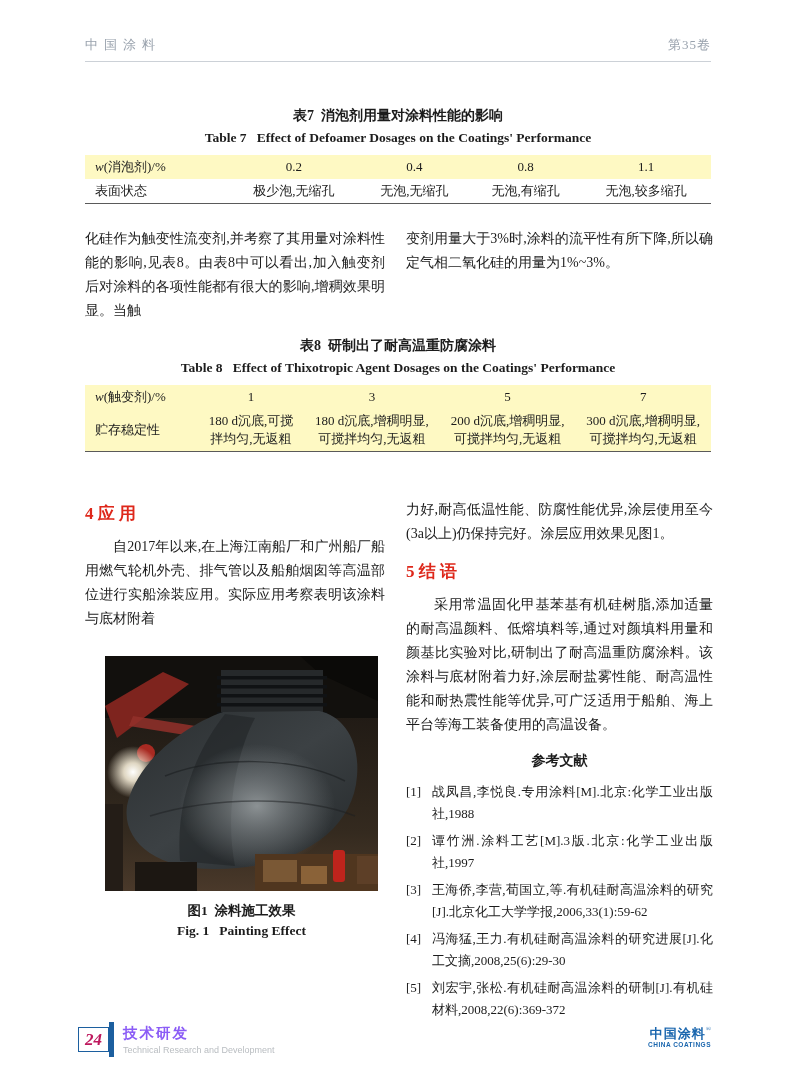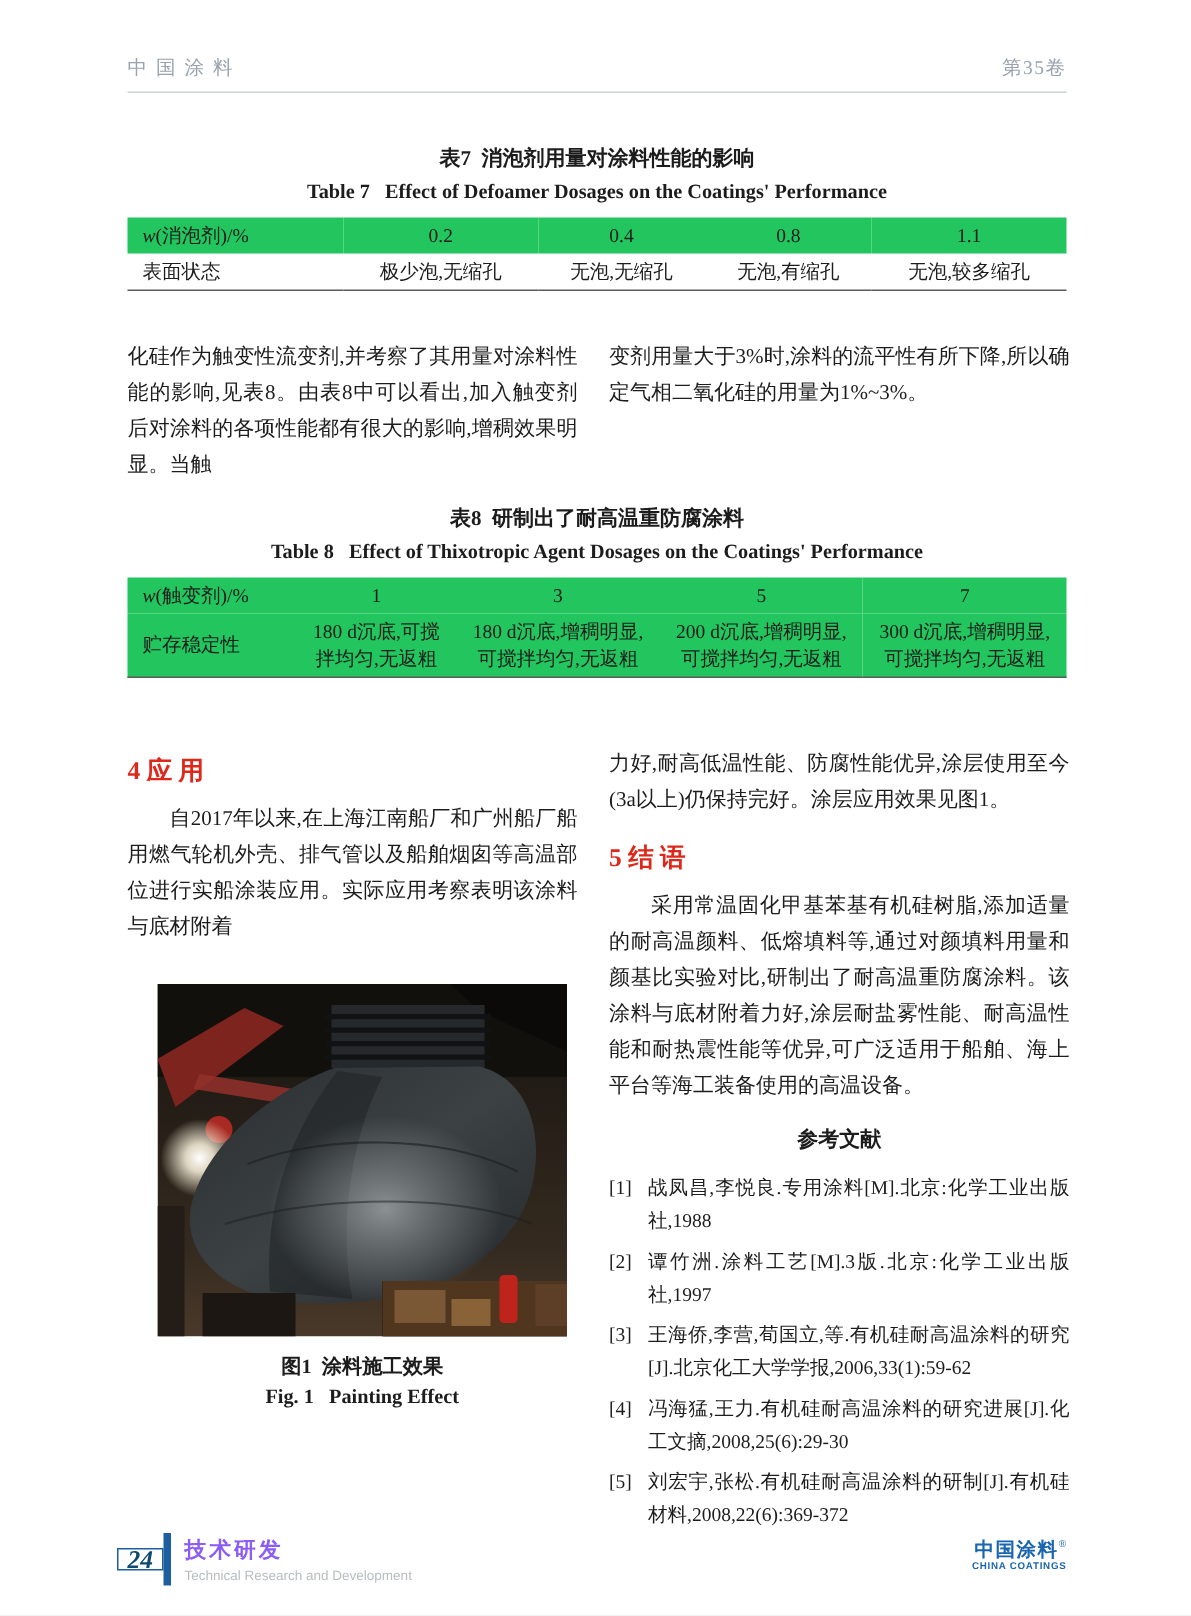--- a/index.html
+++ b/index.html
@@ -13,28 +13,28 @@
   .page-header {
     position:absolute; left:85px; top:36px; width:626px;
     display:flex; justify-content:space-between; align-items:flex-end;
     color:#99a2ad; font-size:13px; padding-bottom:7px;
     border-bottom:1px solid #ccd1d7;
   }
   .journal-name { letter-spacing:6px; }
   .volume-label { letter-spacing:1px; }
   
   .table-block { position:absolute; width:626px; left:85px; }
-  .t7-block { top:97px; }
+  .t7-block { top:107px; }
   .t8-block { top:337px; }
   .tbl-title-zh { text-align:center; font-weight:bold; font-size:14px; white-space:pre-wrap; }
   .tbl-title-en { text-align:center; font-weight:bold; font-size:13.5px; margin-top:5px; white-space:pre-wrap; }
   table.data-tbl { width:100%; border-collapse:collapse; margin-top:9px; font-size:13px; }
   table.data-tbl td { text-align:center; padding:3px 5px; line-height:18px; vertical-align:middle; }
   table.data-tbl td.lbl { text-align:left; padding-left:10px; }
-  tr.band td { background:#22c55e;margin-top:45px; }
+  tr.band td { background:#fef9c3;margin-top:45px; }
   table.data-tbl tr.last td { border-bottom:1.5px solid #5a5a5a; }
   .t7 td:first-child { width:23%; }
   .t8 td:first-child { width:18%; text-align:left; }
   .var-sym { font-style:italic; }
   
   .col { position:absolute; width:300px; font-size:14px; line-height:24px; text-align:justify; }
   .col-left  { left:85px; }
   .col-right { left:406px; width:307px; }
   .cont-left  { top:227px; }
   .cont-right { top:227px; }
@@ -57,23 +57,23 @@
   .ref-item { position:relative; padding-left:26px; font-size:13px; line-height:22px; text-align:justify; margin-bottom:5px; }
   .ref-id { position:absolute; left:0; top:0; }
   
   .brand-logo { text-align:right; margin-top:4px; color:#1a66ae; line-height:1.1; padding-right:2px; }
   .brand-zh { font-size:13px; font-weight:bold; letter-spacing:1px; font-family:"Liberation Sans","DejaVu Sans",sans-serif; }
   .brand-mark { font-size:7px; vertical-align:top; }
   .brand-en { font-size:6.5px; font-weight:bold; letter-spacing:0.5px; font-family:"Liberation Sans","DejaVu Sans",sans-serif; }
   
   .page-footer { position:absolute; left:78px; top:1022px; display:flex; align-items:center; }
   .pageno-box {
-    width:31px; height:15px; border:1.5px solid #1c5f9f;
+    width:31px; height:25px; border:1.5px solid #1c5f9f;
     display:flex; align-items:center; justify-content:center;
-    color:#0c4a6e; font-style:italic; font-weight:bold; font-size:17px;
+    color:#be185d; font-style:italic; font-weight:bold; font-size:17px;
   }
   .footer-bar { width:5px; height:35px; background:#1c5f9f; margin-right:9px; }
   .dept { font-family:"Liberation Sans","DejaVu Sans",sans-serif; }
   .dept-zh { font-size:14.5px; color:#8b5cf6; letter-spacing:2px; font-weight:bold; }
   .dept-en { font-size:9px; color:#b9bdc1; margin-top:2px; }
 </style>
 </head>
 <body>
 
 <div class="page">

